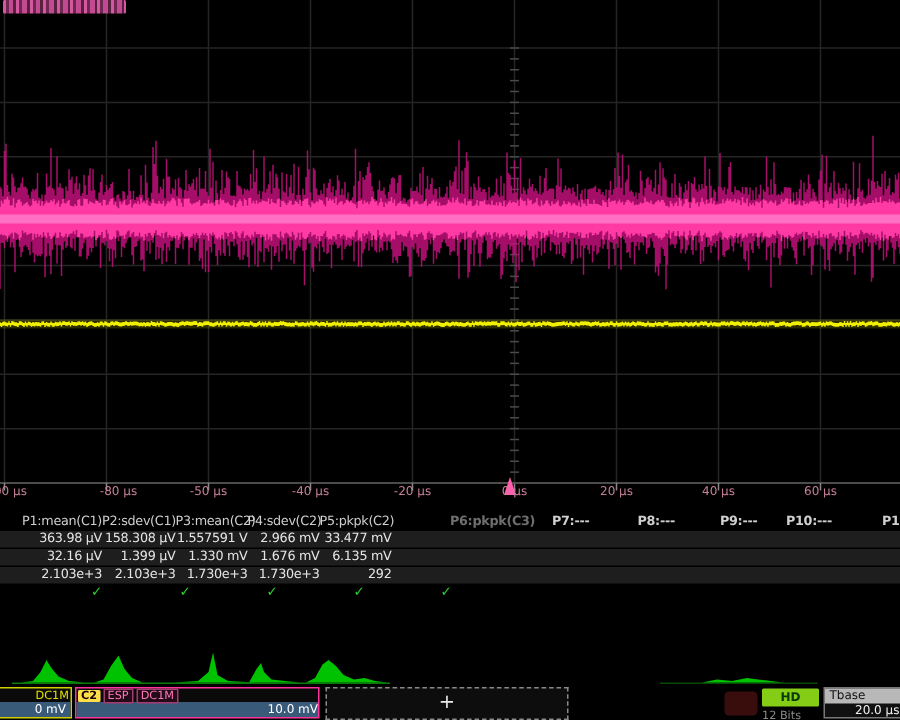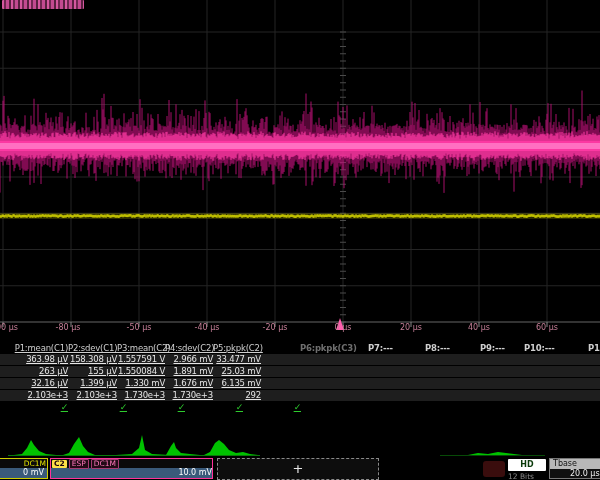--- a/index.html
+++ b/index.html
@@ -11,21 +11,21 @@
     background:repeating-linear-gradient(90deg,#d4589f 0 2px,#6e2750 2px 4px,#c24a90 4px 7px,#57203f 7px 9px);
     filter:blur(.5px);z-index:5;}
   
   .axis-labels{position:absolute;left:0;top:323px;width:600px;height:12px;z-index:4;}
   .axis-labels span{position:absolute;transform:translateX(-50%);font-size:8px;color:#c57f97;white-space:nowrap;}
   
   .mtable{position:absolute;left:0;top:342px;width:600px;z-index:4;font-size:8.5px;letter-spacing:-0.2px;}
   .thead{height:12px;line-height:12px;display:flex;position:relative;color:#cfcfcf;}
   .trow{height:11px;line-height:11px;display:flex;background:#1e1e1e;border-bottom:1px solid #000;}
   .tcheckrow{height:10px;line-height:10px;display:flex;background:transparent;}
-  .tc{display:inline-block;text-align:right;white-space:nowrap;overflow:visible;text-decoration:underline;}
+  .tc{display:inline-block;text-align:right;white-space:nowrap;overflow:visible;}
   .c0{width:68px}.c1{width:49px}.c2{width:48px}.c3{width:48px}.c4{width:48px}
   .dimhdr{position:absolute;top:0;font-size:8.5px;white-space:nowrap;font-weight:bold;}
   .dim6{color:#6f6f6f;}　.dimx{color:#4a4a4a;}
   .tcheck{color:#2ecc2e;font-weight:bold;font-size:9px;padding-right:10px;}
   
   #histsvg{position:absolute;left:0;top:433px;z-index:4;}
   
   .bbar{position:absolute;left:0;top:458px;width:480px;height:22px;z-index:6;font-size:8px;}
   .chbox{position:absolute;top:0;height:21px;border:1px solid;background:#0a0a0a;box-sizing:border-box;}
   .chbox .row1{height:9px;line-height:9px;display:flex;align-items:center;gap:2px;padding:0 1px;white-space:nowrap;}
@@ -34,21 +34,21 @@
   .c1box .row1{justify-content:flex-end;color:#e0e000;font-size:7.5px;}
   .c1box .row2{text-align:right;padding-right:3px;}
   .c2box{left:50px;width:163px;border-color:#ff3399;}
   .c2box .row2{text-align:right;}
   .chip{display:inline-block;font-size:7.5px;line-height:8px;padding:0 2px;border-radius:1px;}
   .chip-c2{background:#fde047;color:#1a000d;font-weight:bold;}
   .chip-out{border:1px solid #a63a73;color:#ff77bb;background:#220a16;}
   .addbox{position:absolute;left:217px;top:0;width:160px;height:20px;border:1px dashed #8a8a8a;
           background:#0d0d0d;color:#e8e8e8;text-align:center;line-height:20px;font-size:13px;}
   .blob{position:absolute;left:483px;top:3px;width:22px;height:16px;background:#3a0d0d;border-radius:3px;}
-  .hdbadge{position:absolute;left:508px;top:1px;width:38px;height:12px;background:#ffffff;color:#0a3a0a;
+  .hdbadge{position:absolute;left:508px;top:1px;width:38px;height:12px;background:#84cc16;color:#0a3a0a;
            font-weight:bold;font-size:8px;text-align:center;line-height:12px;border-radius:1px;}
   .bits{position:absolute;left:508px;top:14px;width:44px;color:#8a8a8a;font-size:7.5px;}
   .tbasebox{position:absolute;left:549px;top:0;width:62px;height:21px;border:1px solid #777;box-sizing:border-box;background:#101010;}
   .tbasebox .row1{height:10px;line-height:10px;background:#b8b8b8;color:#111;padding-left:3px;font-size:8px;}
   .tbasebox .row2{height:10px;line-height:10px;color:#efefef;padding-left:20px;font-size:8px;white-space:nowrap;}
 </style>
 </head>
 <body>
 
 <div class="screen">
@@ -129,21 +129,21 @@
       <rect x="0" y="143" width="600" height="6" fill="#ff7ec9" opacity="0.8"></rect>
       <rect x="0" y="213" width="600" height="6" fill="#b0b000" opacity="0.25"></rect>
       <path d="M0 214.8L0 217.4M1 215.4L1 218.0M2 214.5L2 217.1M3 214.4L3 217.0M4 214.8L4 217.4M5 215.1L5 217.7M6 214.1L6 216.7M7 215.3L7 217.9M8 214.0L8 216.6M9 214.4L9 217.0M10 214.8L10 217.4M11 214.9L11 217.5M12 215.4L12 218.0M13 214.2L13 216.8M14 214.1L14 216.7M15 214.8L15 217.4M16 215.4L16 218.0M17 214.4L17 217.0M18 215.3L18 217.9M19 214.3L19 216.9M20 214.6L20 217.2M21 215.3L21 217.9M22 214.7L22 217.3M23 215.0L23 217.6M24 214.6L24 217.2M25 214.9L25 217.5M26 214.8L26 217.4M27 215.3L27 217.9M28 214.3L28 216.9M29 214.1L29 216.7M30 215.4L30 218.0M31 214.6L31 217.2M32 215.1L32 217.7M33 215.3L33 217.9M34 214.3L34 216.9M35 215.2L35 217.8M36 215.3L36 217.9M37 214.5L37 217.1M38 214.9L38 217.5M39 214.8L39 217.4M40 214.2L40 216.8M41 215.0L41 217.6M42 214.1L42 216.7M43 214.1L43 216.7M44 214.6L44 217.2M45 214.6L45 217.2M46 214.1L46 216.7M47 215.1L47 217.7M48 214.1L48 216.7M49 214.6L49 217.2M50 214.6L50 217.2M51 214.8L51 217.4M52 214.3L52 216.9M53 214.1L53 216.7M54 214.6L54 217.2M55 214.1L55 216.7M56 214.8L56 217.4M57 214.4L57 217.0M58 215.4L58 218.0M59 214.7L59 217.3M60 214.4L60 217.0M61 214.1L61 216.7M62 214.8L62 217.4M63 215.3L63 217.9M64 215.3L64 217.9M65 214.8L65 217.4M66 215.2L66 217.8M67 214.4L67 217.0M68 214.3L68 216.9M69 215.2L69 217.8M70 214.2L70 216.8M71 214.5L71 217.1M72 215.1L72 217.7M73 215.3L73 217.9M74 214.4L74 217.0M75 214.1L75 216.7M76 214.8L76 217.4M77 214.2L77 216.8M78 214.2L78 216.8M79 214.7L79 217.3M80 215.0L80 217.6M81 215.0L81 217.6M82 214.7L82 217.3M83 214.6L83 217.2M84 214.0L84 216.6M85 214.6L85 217.2M86 214.8L86 217.4M87 214.3L87 216.9M88 214.6L88 217.2M89 214.4L89 217.0M90 214.3L90 216.9M91 214.4L91 217.0M92 214.6L92 217.2M93 215.1L93 217.7M94 214.8L94 217.4M95 215.1L95 217.7M96 214.6L96 217.2M97 215.3L97 217.9M98 214.7L98 217.3M99 214.9L99 217.5M100 215.1L100 217.7M101 214.0L101 216.6M102 214.7L102 217.3M103 214.7L103 217.3M104 215.1L104 217.7M105 214.3L105 216.9M106 215.3L106 217.9M107 214.1L107 216.7M108 214.4L108 217.0M109 214.6L109 217.2M110 215.2L110 217.8M111 215.1L111 217.7M112 214.7L112 217.3M113 214.6L113 217.2M114 214.6L114 217.2M115 214.9L115 217.5M116 215.3L116 217.9M117 214.9L117 217.5M118 215.2L118 217.8M119 215.4L119 218.0M120 214.6L120 217.2M121 214.4L121 217.0M122 214.1L122 216.7M123 214.7L123 217.3M124 214.2L124 216.8M125 214.1L125 216.7M126 214.4L126 217.0M127 214.5L127 217.1M128 214.5L128 217.1M129 214.1L129 216.7M130 214.0L130 216.6M131 214.1L131 216.7M132 215.3L132 217.9M133 214.7L133 217.3M134 214.8L134 217.4M135 215.2L135 217.8M136 214.4L136 217.0M137 214.2L137 216.8M138 214.1L138 216.7M139 214.1L139 216.7M140 214.9L140 217.5M141 214.9L141 217.5M142 215.3L142 217.9M143 215.0L143 217.6M144 214.5L144 217.1M145 214.1L145 216.7M146 215.3L146 217.9M147 214.1L147 216.7M148 215.1L148 217.7M149 214.2L149 216.8M150 214.1L150 216.7M151 215.2L151 217.8M152 214.3L152 216.9M153 214.5L153 217.1M154 215.2L154 217.8M155 214.5L155 217.1M156 215.1L156 217.7M157 214.3L157 216.9M158 214.0L158 216.6M159 215.0L159 217.6M160 215.0L160 217.6M161 214.6L161 217.2M162 214.3L162 216.9M163 214.9L163 217.5M164 214.7L164 217.3M165 214.9L165 217.5M166 215.0L166 217.6M167 214.0L167 216.6M168 214.5L168 217.1M169 215.2L169 217.8M170 215.3L170 217.9M171 215.3L171 217.9M172 214.7L172 217.3M173 214.0L173 216.6M174 215.3L174 217.9M175 214.4L175 217.0M176 215.0L176 217.6M177 214.2L177 216.8M178 215.4L178 218.0M179 214.4L179 217.0M180 214.4L180 217.0M181 215.1L181 217.7M182 215.2L182 217.8M183 214.5L183 217.1M184 214.7L184 217.3M185 214.8L185 217.4M186 214.7L186 217.3M187 214.0L187 216.6M188 214.4L188 217.0M189 214.1L189 216.7M190 214.7L190 217.3M191 214.9L191 217.5M192 215.1L192 217.7M193 214.9L193 217.5M194 215.3L194 217.9M195 215.0L195 217.6M196 215.3L196 217.9M197 214.1L197 216.7M198 214.4L198 217.0M199 215.1L199 217.7M200 215.0L200 217.6M201 214.9L201 217.5M202 214.6L202 217.2M203 215.1L203 217.7M204 215.1L204 217.7M205 214.4L205 217.0M206 215.2L206 217.8M207 214.2L207 216.8M208 214.4L208 217.0M209 214.9L209 217.5M210 214.4L210 217.0M211 214.0L211 216.6M212 214.8L212 217.4M213 215.3L213 217.9M214 214.5L214 217.1M215 214.6L215 217.2M216 214.7L216 217.3M217 215.3L217 217.9M218 214.0L218 216.6M219 215.2L219 217.8M220 215.1L220 217.7M221 215.1L221 217.7M222 214.6L222 217.2M223 214.3L223 216.9M224 215.0L224 217.6M225 214.2L225 216.8M226 215.1L226 217.7M227 215.0L227 217.6M228 214.3L228 216.9M229 215.3L229 217.9M230 214.4L230 217.0M231 215.1L231 217.7M232 214.7L232 217.3M233 214.9L233 217.5M234 214.9L234 217.5M235 214.8L235 217.4M236 215.2L236 217.8M237 214.7L237 217.3M238 215.2L238 217.8M239 214.4L239 217.0M240 214.2L240 216.8M241 214.3L241 216.9M242 215.4L242 218.0M243 214.6L243 217.2M244 214.8L244 217.4M245 214.5L245 217.1M246 214.5L246 217.1M247 214.9L247 217.5M248 215.4L248 218.0M249 214.6L249 217.2M250 214.4L250 217.0M251 215.0L251 217.6M252 214.5L252 217.1M253 215.2L253 217.8M254 215.4L254 218.0M255 215.3L255 217.9M256 214.4L256 217.0M257 215.2L257 217.8M258 214.8L258 217.4M259 214.4L259 217.0M260 215.0L260 217.6M261 214.2L261 216.8M262 215.0L262 217.6M263 214.5L263 217.1M264 215.0L264 217.6M265 214.1L265 216.7M266 214.1L266 216.7M267 215.0L267 217.6M268 214.8L268 217.4M269 215.1L269 217.7M270 215.3L270 217.9M271 214.2L271 216.8M272 214.1L272 216.7M273 214.8L273 217.4M274 215.4L274 218.0M275 214.5L275 217.1M276 214.5L276 217.1M277 215.1L277 217.7M278 214.5L278 217.1M279 214.9L279 217.5M280 215.2L280 217.8M281 214.6L281 217.2M282 214.4L282 217.0M283 214.1L283 216.7M284 214.9L284 217.5M285 214.5L285 217.1M286 215.1L286 217.7M287 215.1L287 217.7M288 214.1L288 216.7M289 215.3L289 217.9M290 214.7L290 217.3M291 214.4L291 217.0M292 214.4L292 217.0M293 214.7L293 217.3M294 215.2L294 217.8M295 215.4L295 218.0M296 215.4L296 218.0M297 214.7L297 217.3M298 214.4L298 217.0M299 214.9L299 217.5M300 215.3L300 217.9M301 214.7L301 217.3M302 214.3L302 216.9M303 214.9L303 217.5M304 214.4L304 217.0M305 214.7L305 217.3M306 215.0L306 217.6M307 214.7L307 217.3M308 215.0L308 217.6M309 215.3L309 217.9M310 215.3L310 217.9M311 214.7L311 217.3M312 214.3L312 216.9M313 215.2L313 217.8M314 215.3L314 217.9M315 214.1L315 216.7M316 215.2L316 217.8M317 214.1L317 216.7M318 214.4L318 217.0M319 214.6L319 217.2M320 214.1L320 216.7M321 214.4L321 217.0M322 214.9L322 217.5M323 214.2L323 216.8M324 214.8L324 217.4M325 214.4L325 217.0M326 214.4L326 217.0M327 214.6L327 217.2M328 214.2L328 216.8M329 214.2L329 216.8M330 214.4L330 217.0M331 214.2L331 216.8M332 215.2L332 217.8M333 215.3L333 217.9M334 214.2L334 216.8M335 214.2L335 216.8M336 214.1L336 216.7M337 214.9L337 217.5M338 215.0L338 217.6M339 214.3L339 216.9M340 215.2L340 217.8M341 214.3L341 216.9M342 215.1L342 217.7M343 215.1L343 217.7M344 214.9L344 217.5M345 214.1L345 216.7M346 214.7L346 217.3M347 214.7L347 217.3M348 214.4L348 217.0M349 215.2L349 217.8M350 215.1L350 217.7M351 214.8L351 217.4M352 214.3L352 216.9M353 214.3L353 216.9M354 215.2L354 217.8M355 215.3L355 217.9M356 214.2L356 216.8M357 215.2L357 217.8M358 215.0L358 217.6M359 214.7L359 217.3M360 214.5L360 217.1M361 215.4L361 218.0M362 214.1L362 216.7M363 214.4L363 217.0M364 214.8L364 217.4M365 214.1L365 216.7M366 214.5L366 217.1M367 214.7L367 217.3M368 215.2L368 217.8M369 215.3L369 217.9M370 215.0L370 217.6M371 214.9L371 217.5M372 214.7L372 217.3M373 214.6L373 217.2M374 214.6L374 217.2M375 214.4L375 217.0M376 214.1L376 216.7M377 214.8L377 217.4M378 214.1L378 216.7M379 215.4L379 218.0M380 214.3L380 216.9M381 214.6L381 217.2M382 215.1L382 217.7M383 215.1L383 217.7M384 214.3L384 216.9M385 214.8L385 217.4M386 215.1L386 217.7M387 214.3L387 216.9M388 214.2L388 216.8M389 214.4L389 217.0M390 214.1L390 216.7M391 214.4L391 217.0M392 214.4L392 217.0M393 214.7L393 217.3M394 215.2L394 217.8M395 214.7L395 217.3M396 214.6L396 217.2M397 214.1L397 216.7M398 214.7L398 217.3M399 214.2L399 216.8M400 215.3L400 217.9M401 215.1L401 217.7M402 214.7L402 217.3M403 215.0L403 217.6M404 214.9L404 217.5M405 214.5L405 217.1M406 215.1L406 217.7M407 214.1L407 216.7M408 214.2L408 216.8M409 215.1L409 217.7M410 215.3L410 217.9M411 214.2L411 216.8M412 215.2L412 217.8M413 215.1L413 217.7M414 214.9L414 217.5M415 214.4L415 217.0M416 215.1L416 217.7M417 214.3L417 216.9M418 215.0L418 217.6M419 214.5L419 217.1M420 215.3L420 217.9M421 214.8L421 217.4M422 214.1L422 216.7M423 214.7L423 217.3M424 215.1L424 217.7M425 214.2L425 216.8M426 214.4L426 217.0M427 214.4L427 217.0M428 214.8L428 217.4M429 214.7L429 217.3M430 215.3L430 217.9M431 215.1L431 217.7M432 214.2L432 216.8M433 215.2L433 217.8M434 215.1L434 217.7M435 215.3L435 217.9M436 215.4L436 218.0M437 214.3L437 216.9M438 215.1L438 217.7M439 214.7L439 217.3M440 214.6L440 217.2M441 215.1L441 217.7M442 215.2L442 217.8M443 214.3L443 216.9M444 214.3L444 216.9M445 214.1L445 216.7M446 215.1L446 217.7M447 215.0L447 217.6M448 215.2L448 217.8M449 214.9L449 217.5M450 215.0L450 217.6M451 214.7L451 217.3M452 215.0L452 217.6M453 214.6L453 217.2M454 214.7L454 217.3M455 215.3L455 217.9M456 214.9L456 217.5M457 214.3L457 216.9M458 214.7L458 217.3M459 215.3L459 217.9M460 214.9L460 217.5M461 214.5L461 217.1M462 215.2L462 217.8M463 214.7L463 217.3M464 214.1L464 216.7M465 215.1L465 217.7M466 215.1L466 217.7M467 214.3L467 216.9M468 214.1L468 216.7M469 214.7L469 217.3M470 214.2L470 216.8M471 214.4L471 217.0M472 215.4L472 218.0M473 215.1L473 217.7M474 214.1L474 216.7M475 215.1L475 217.7M476 214.6L476 217.2M477 214.9L477 217.5M478 215.0L478 217.6M479 215.1L479 217.7M480 215.0L480 217.6M481 214.3L481 216.9M482 214.4L482 217.0M483 214.2L483 216.8M484 214.8L484 217.4M485 214.3L485 216.9M486 215.0L486 217.6M487 214.1L487 216.7M488 214.0L488 216.6M489 214.4L489 217.0M490 214.7L490 217.3M491 214.4L491 217.0M492 214.2L492 216.8M493 214.7L493 217.3M494 215.1L494 217.7M495 214.3L495 216.9M496 214.2L496 216.8M497 214.9L497 217.5M498 214.1L498 216.7M499 214.9L499 217.5M500 214.6L500 217.2M501 214.3L501 216.9M502 215.1L502 217.7M503 214.7L503 217.3M504 215.3L504 217.9M505 214.7L505 217.3M506 214.5L506 217.1M507 214.1L507 216.7M508 214.9L508 217.5M509 214.6L509 217.2M510 215.1L510 217.7M511 214.4L511 217.0M512 215.3L512 217.9M513 214.3L513 216.9M514 214.4L514 217.0M515 214.1L515 216.7M516 214.4L516 217.0M517 215.4L517 218.0M518 215.3L518 217.9M519 215.3L519 217.9M520 214.5L520 217.1M521 214.7L521 217.3M522 214.4L522 217.0M523 214.3L523 216.9M524 215.2L524 217.8M525 214.7L525 217.3M526 215.3L526 217.9M527 215.3L527 217.9M528 214.6L528 217.2M529 214.3L529 216.9M530 214.4L530 217.0M531 214.1L531 216.7M532 214.1L532 216.7M533 214.4L533 217.0M534 214.3L534 216.9M535 215.3L535 217.9M536 215.2L536 217.8M537 214.9L537 217.5M538 214.2L538 216.8M539 214.5L539 217.1M540 215.4L540 218.0M541 214.8L541 217.4M542 214.7L542 217.3M543 214.8L543 217.4M544 214.9L544 217.5M545 214.8L545 217.4M546 214.5L546 217.1M547 214.3L547 216.9M548 215.3L548 217.9M549 214.5L549 217.1M550 215.2L550 217.8M551 214.2L551 216.8M552 214.6L552 217.2M553 214.3L553 216.9M554 214.2L554 216.8M555 214.8L555 217.4M556 215.1L556 217.7M557 215.3L557 217.9M558 215.3L558 217.9M559 215.3L559 217.9M560 214.7L560 217.3M561 214.8L561 217.4M562 215.4L562 218.0M563 214.0L563 216.6M564 215.3L564 217.9M565 214.2L565 216.8M566 215.2L566 217.8M567 214.0L567 216.6M568 215.2L568 217.8M569 214.8L569 217.4M570 214.9L570 217.5M571 214.1L571 216.7M572 215.4L572 218.0M573 214.4L573 217.0M574 214.7L574 217.3M575 214.1L575 216.7M576 214.3L576 216.9M577 215.3L577 217.9M578 214.9L578 217.5M579 214.3L579 216.9M580 214.3L580 216.9M581 214.0L581 216.6M582 214.9L582 217.5M583 214.5L583 217.1M584 214.2L584 216.8M585 214.3L585 216.9M586 215.2L586 217.8M587 215.3L587 217.9M588 215.2L588 217.8M589 214.7L589 217.3M590 214.9L590 217.5M591 215.0L591 217.6M592 214.4L592 217.0M593 214.6L593 217.2M594 214.3L594 216.9M595 214.9L595 217.5M596 215.2L596 217.8M597 215.1L597 217.7M598 214.7L598 217.3M599 215.2L599 217.8M600 214.6L600 217.2" stroke="#f0f000" stroke-width="1" fill="none"></path>
       <polygon points="336,330 344,330 340,318" fill="#ff5fae"></polygon>
     </svg>
 
   <div class="corner-badge"></div>
 
   <div class="axis-labels">
     <span style="left:3px">-100 µs</span>
-    <span style="left:68px">-80 µs</span>
+    <span style="left:79px">-80 µs</span>
     <span style="left:139px">-50 µs</span>
     <span style="left:207px">-40 µs</span>
     <span style="left:275px">-20 µs</span>
     <span style="left:343px">0 µs</span>
     <span style="left:411px">20 µs</span>
     <span style="left:479px">40 µs</span>
     <span style="left:547px">60 µs</span>
   </div>
 
   <div class="mtable">
@@ -161,27 +161,20 @@
       <span class="dimhdr dimx" style="left:588px">P11:---</span>
     </div>
     <div class="trow">
       <span class="tc c0">363.98 µV</span>
       <span class="tc c1">158.308 µV</span>
       <span class="tc c2">1.557591 V</span>
       <span class="tc c3">2.966 mV</span>
       <span class="tc c4">33.477 mV</span>
     </div>
     <div class="trow">
-      <span class="tc c0">263 µV</span>
-      <span class="tc c1">155 µV</span>
-      <span class="tc c2">1.550084 V</span>
-      <span class="tc c3">1.891 mV</span>
-      <span class="tc c4">25.03 mV</span>
-    </div>
-    <div class="trow">
       <span class="tc c0">32.16 µV</span>
       <span class="tc c1">1.399 µV</span>
       <span class="tc c2">1.330 mV</span>
       <span class="tc c3">1.676 mV</span>
       <span class="tc c4">6.135 mV</span>
     </div>
     <div class="trow">
       <span class="tc c0">2.103e+3</span>
       <span class="tc c1">2.103e+3</span>
       <span class="tc c2">1.730e+3</span>

